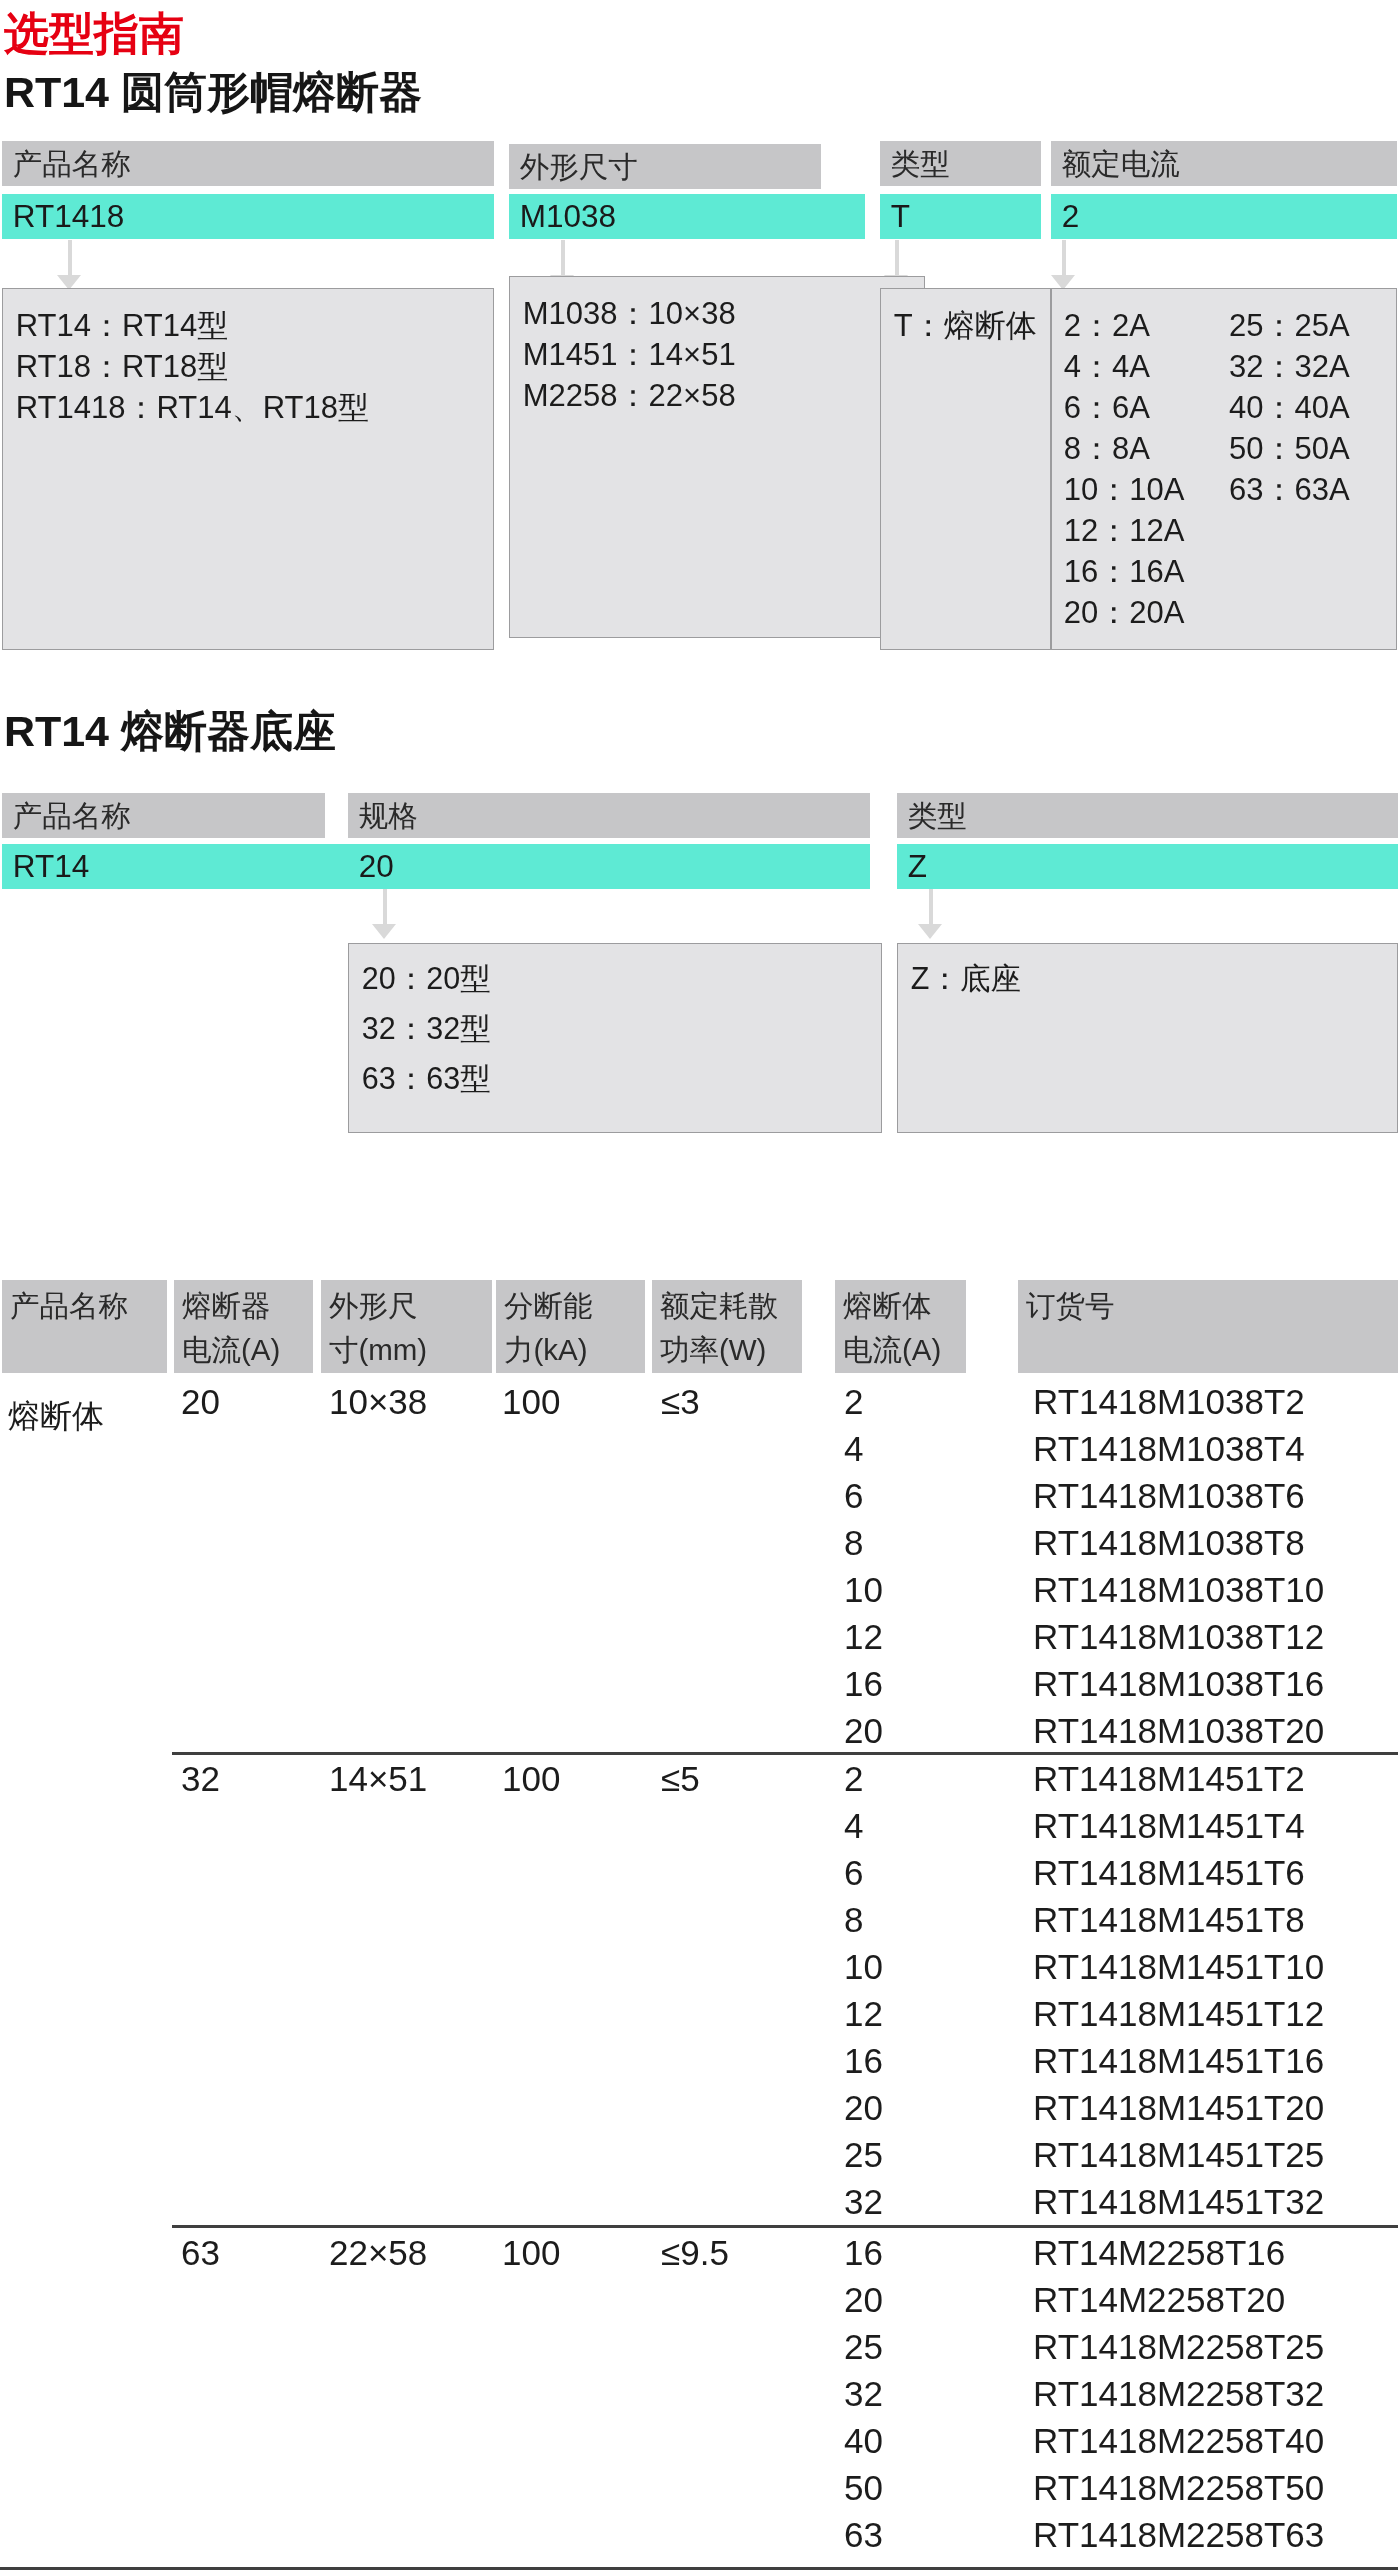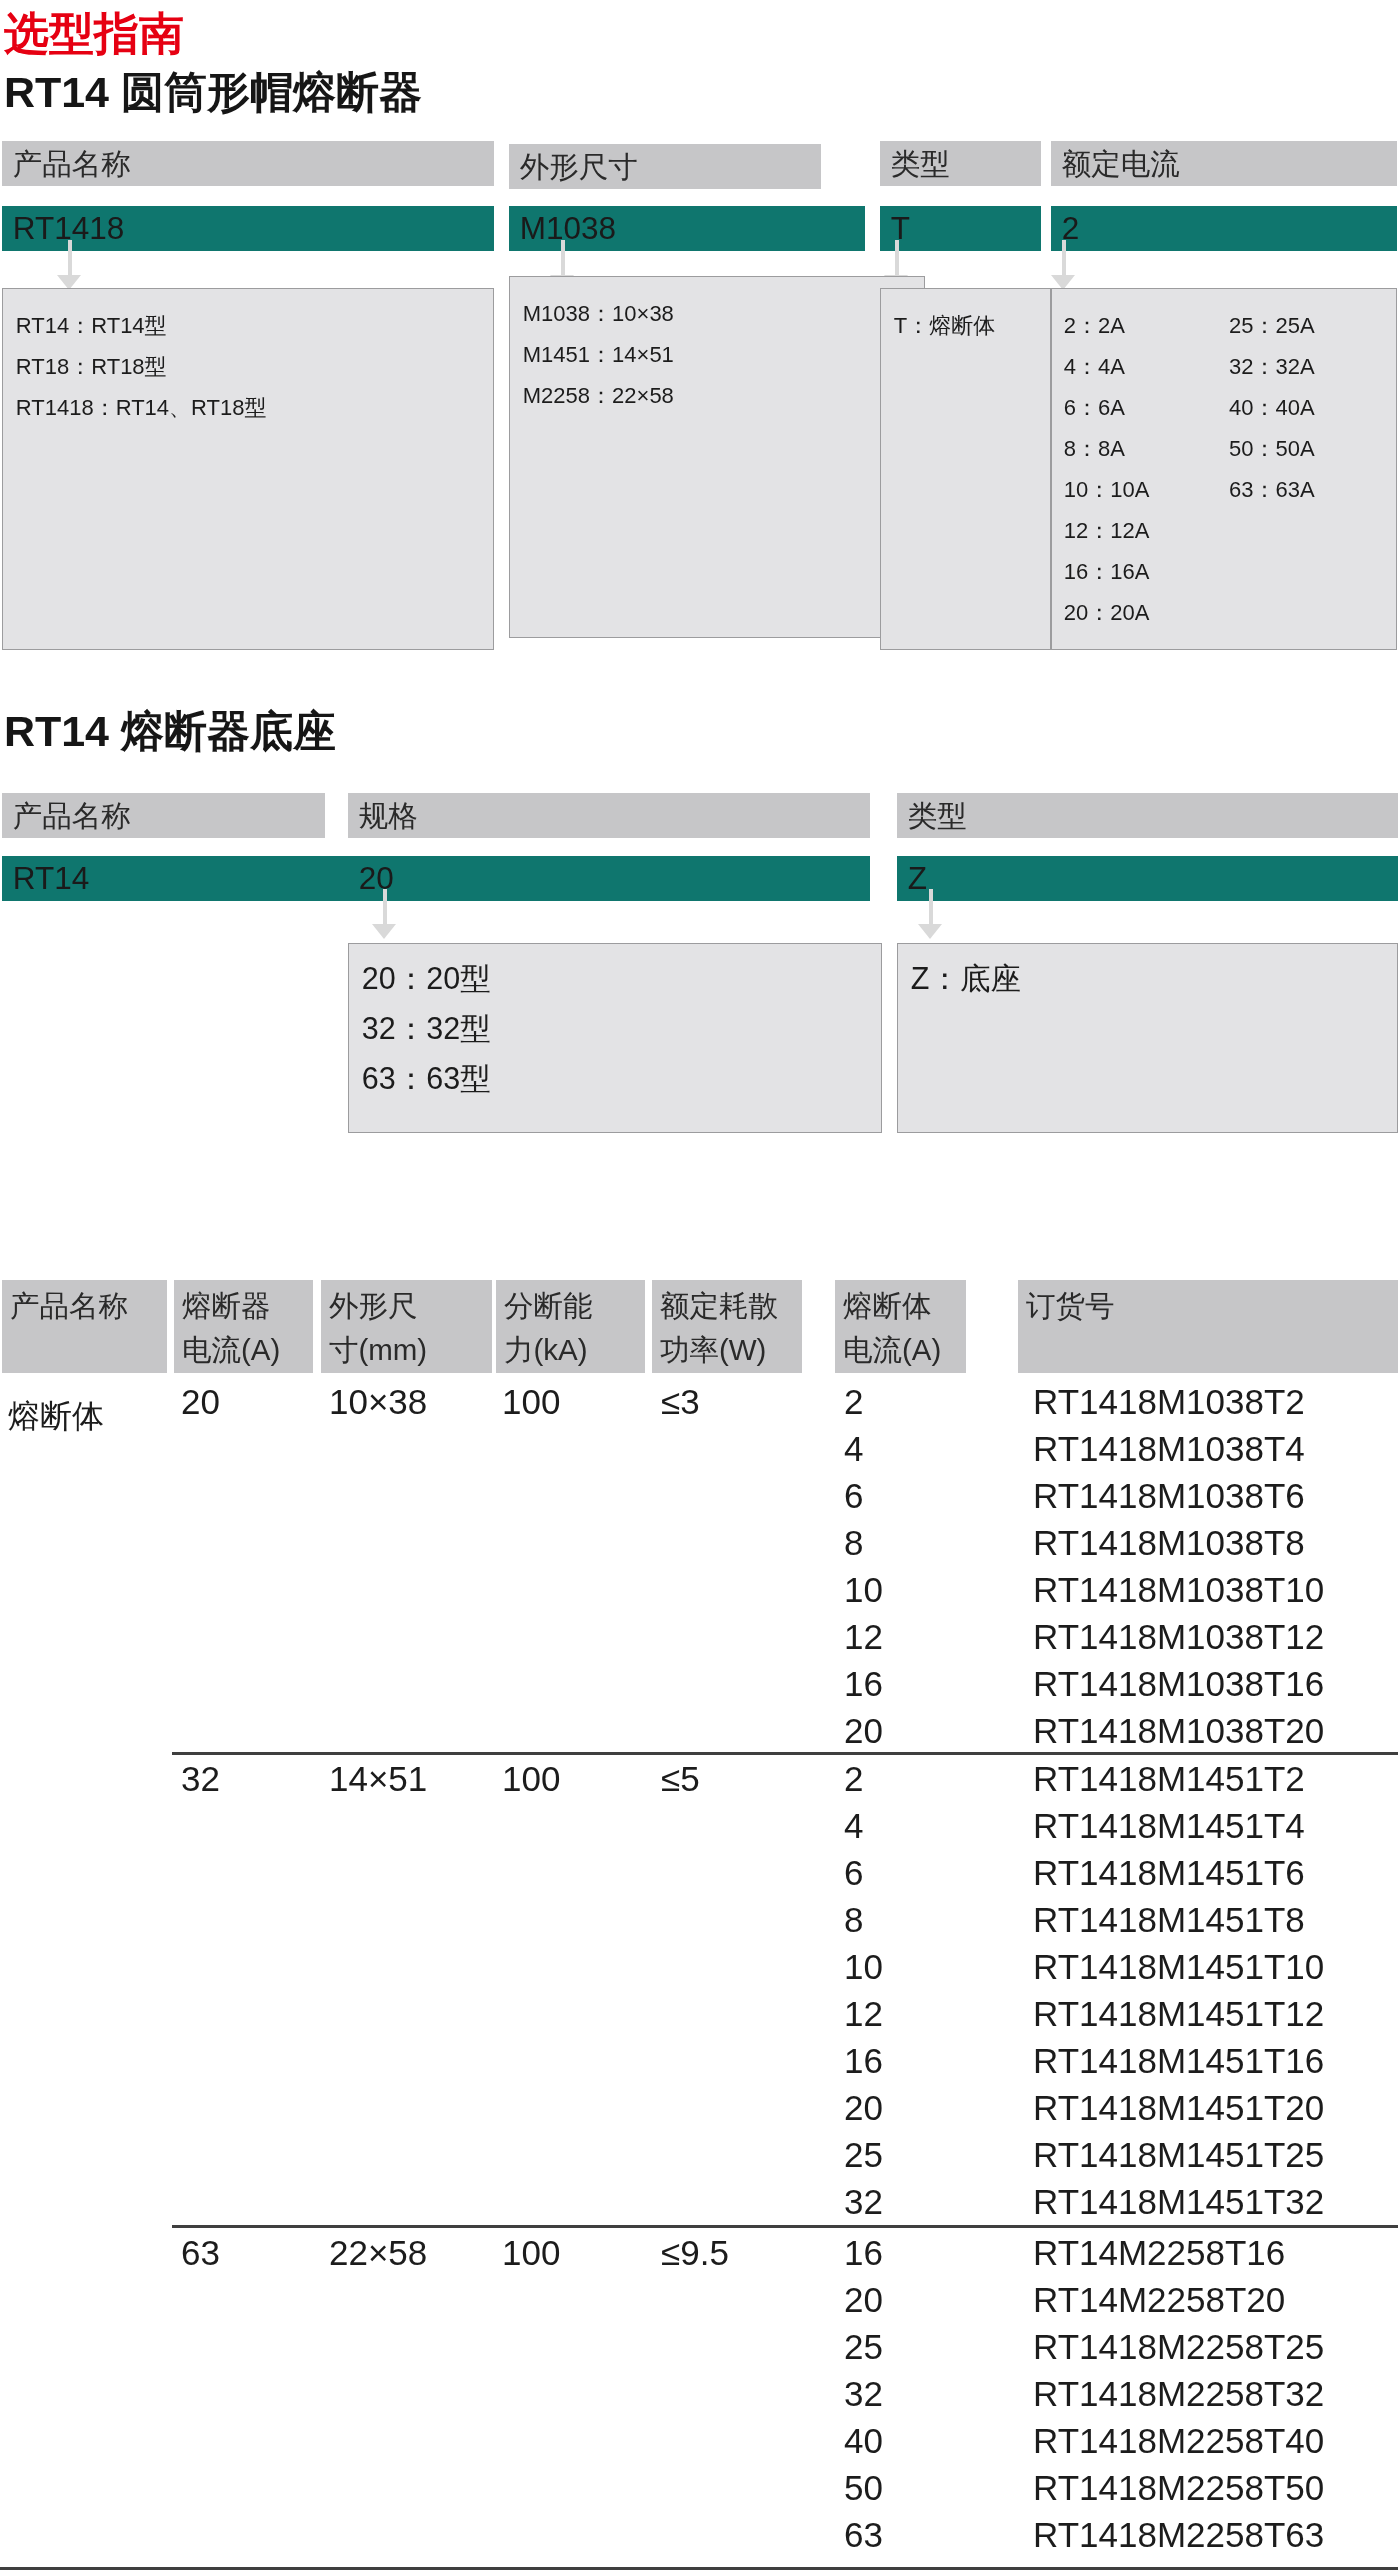--- a/index.html
+++ b/index.html
@@ -2,24 +2,24 @@
 <html><head>
 <meta charset="utf-8">
 <style>
   html,body{margin:0;padding:0;background:#ffffff;}
   .page{position:relative;width:1400px;height:2576px;background:#ffffff;overflow:hidden;
         font-family:"Liberation Sans","DejaVu Sans",sans-serif;color:#1c1c1c;}
   .eyebrow{position:absolute;left:3.9px;top:7.9px;font-size:45px;font-weight:bold;line-height:51px;white-space:nowrap;}
   .sec-title{position:absolute;font-size:43px;font-weight:bold;line-height:51px;white-space:nowrap;color:#161616;}
   .hbar{position:absolute;height:45px;background:#c6c6c8;box-sizing:border-box;
         font-size:29.5px;line-height:45px;padding-left:10.8px;white-space:nowrap;color:#2a2a2a;}
-  .vbar{position:absolute;height:45px;background:#0f766e;box-sizing:border-box;
-        font-size:31.5px;line-height:45px;padding-left:10.8px;white-space:nowrap;color:#1a1a1a;margin-top:12px;}
+  .vbar{position:absolute;height:45px;background:#5eead4;box-sizing:border-box;
+        font-size:31.5px;line-height:45px;padding-left:10.8px;white-space:nowrap;color:#1a1a1a;}
   .lbox{position:absolute;background:#e3e3e5;border:1px solid #9c9c9e;box-sizing:border-box;}
-  .box-lines{position:absolute;left:12.8px;top:15.7px;font-size:22px;line-height:41px;white-space:nowrap;}
+  .box-lines{position:absolute;left:12.8px;top:15.7px;font-size:31px;line-height:41px;white-space:nowrap;}
   .box-lines2{position:absolute;left:12.8px;top:8.9px;font-size:30.5px;line-height:50px;white-space:nowrap;}
   .arrow{position:absolute;width:25.6px;height:51px;}
   .arrow .stem{position:absolute;left:10.8px;top:0;width:3.9px;height:36px;background:#d9d9d9;}
   .arrow .head{position:absolute;left:0;top:35px;width:0;height:0;
                border-left:12.8px solid transparent;border-right:12.8px solid transparent;
                border-top:15.7px solid #d9d9d9;}
   .thcell{position:absolute;top:1280px;height:93px;background:#c6c6c8;box-sizing:border-box;
           padding:3.9px 0 0 7.9px;font-size:29.5px;line-height:44px;white-space:nowrap;color:#2a2a2a;}
   .rowlabel{position:absolute;left:7.9px;top:1397px;font-size:32px;line-height:39px;white-space:nowrap;}
   .tgroup{position:absolute;left:0;width:1400px;}

